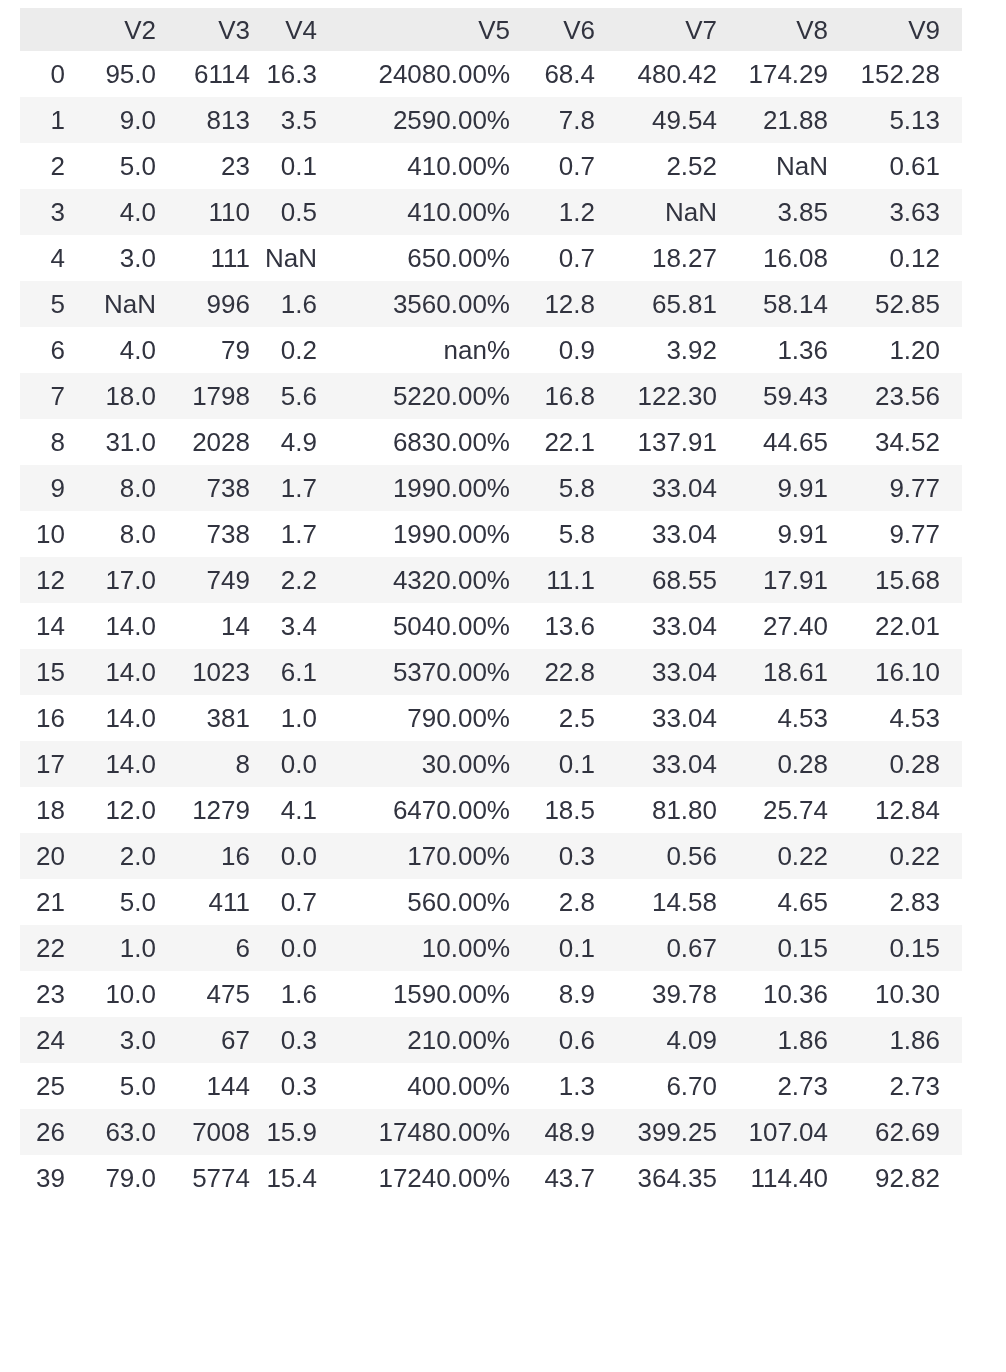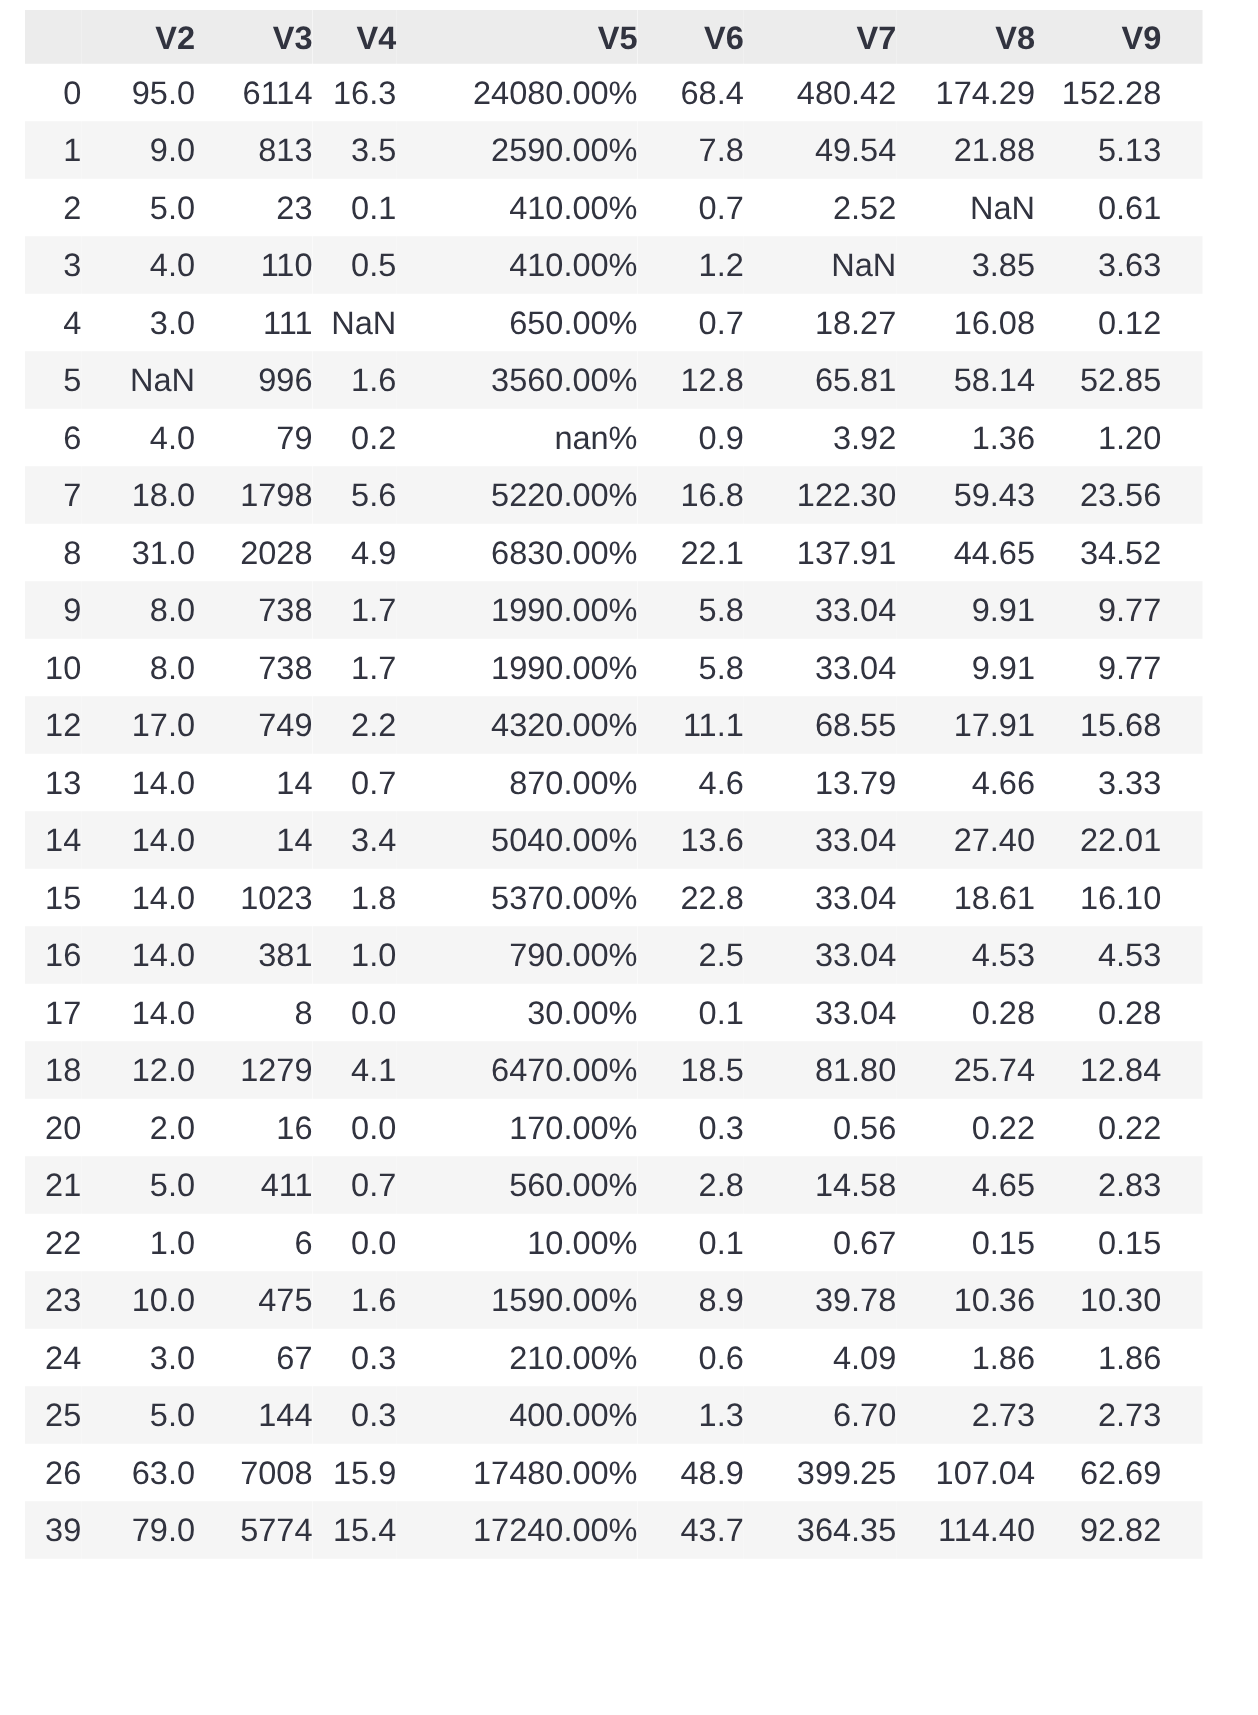--- a/index.html
+++ b/index.html
@@ -24,32 +24,32 @@
   }
   table.df th, table.df td {
     padding: 0;
     text-align: right;
     vertical-align: middle;
     white-space: nowrap;
     overflow: hidden;
   }
   table.df thead th {
     height: 43px;
-    font-weight: 700;
+    font-weight: 400;
     background: #ececec;
   }
   table.df tbody td {
     height: 46px;
     font-weight: 400;
   }
   table.df tbody tr:nth-child(even) td {
     background: #f5f5f5;
   }
   table.df th:last-child, table.df td:last-child {
-    padding-right: 33px;
+    padding-right: 22px;
   }
 </style>
 </head>
 <body>
 
 <div class="table-wrap">
   <table class="df">
     <colgroup>
       <col style="width:45px">
       <col style="width:91px">
@@ -201,46 +201,35 @@
           <td>17.0</td>
           <td>749</td>
           <td>2.2</td>
           <td>4320.00%</td>
           <td>11.1</td>
           <td>68.55</td>
           <td>17.91</td>
           <td>15.68</td>
         </tr>
         <tr>
-          <td>13</td>
-          <td>14.0</td>
-          <td>14</td>
-          <td>0.7</td>
-          <td>870.00%</td>
-          <td>4.6</td>
-          <td>13.79</td>
-          <td>4.66</td>
-          <td>3.33</td>
-        </tr>
-        <tr>
           <td>14</td>
           <td>14.0</td>
           <td>14</td>
           <td>3.4</td>
           <td>5040.00%</td>
           <td>13.6</td>
           <td>33.04</td>
           <td>27.40</td>
           <td>22.01</td>
         </tr>
         <tr>
           <td>15</td>
           <td>14.0</td>
           <td>1023</td>
-          <td>1.8</td>
+          <td>6.1</td>
           <td>5370.00%</td>
           <td>22.8</td>
           <td>33.04</td>
           <td>18.61</td>
           <td>16.10</td>
         </tr>
         <tr>
           <td>16</td>
           <td>14.0</td>
           <td>381</td>

